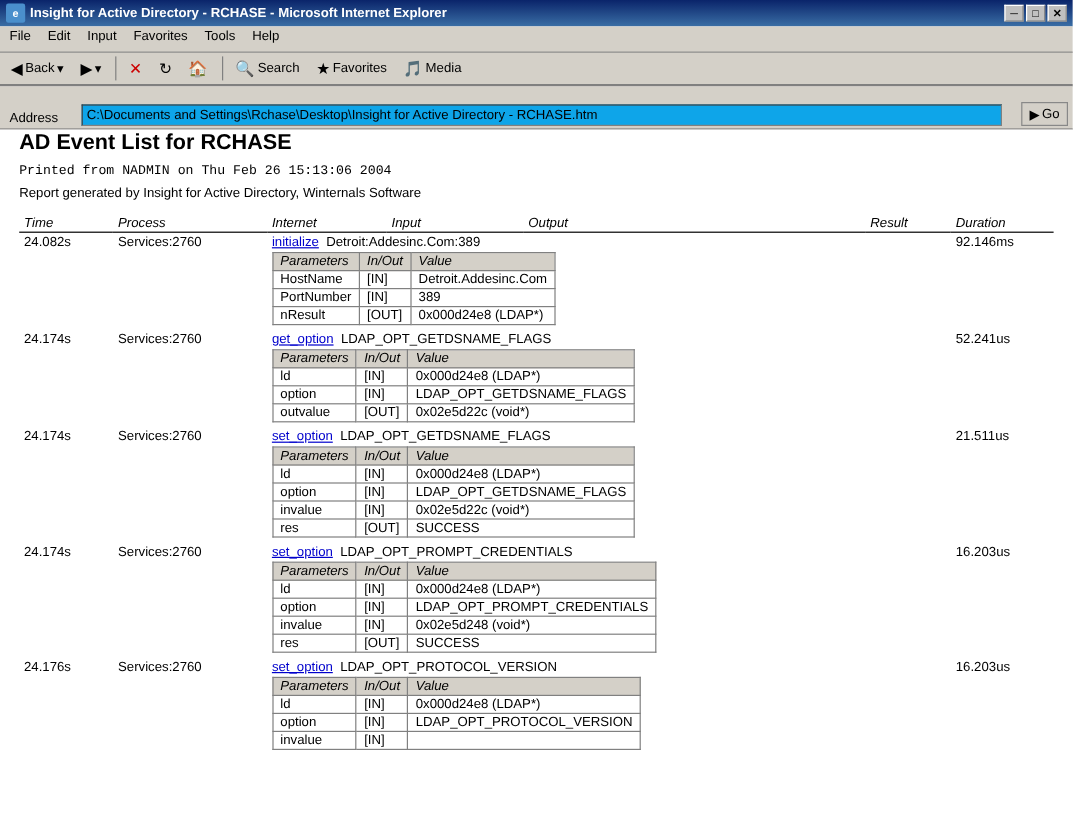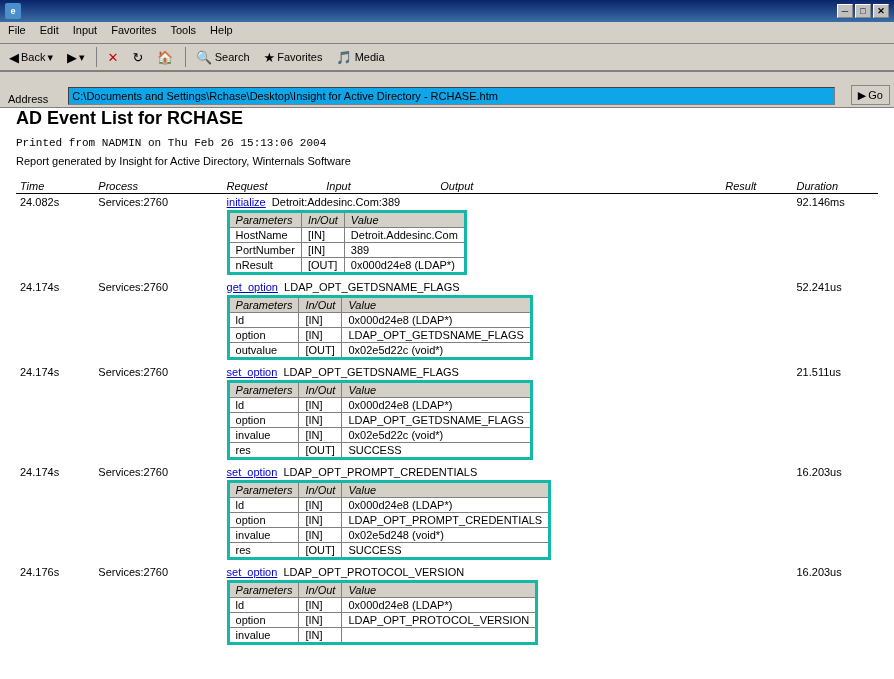--- a/index.html
+++ b/index.html
@@ -118,21 +118,21 @@
       color: #000;
       font-style: italic;
     }
     .main-table td {
       vertical-align: top;
       padding: 2px 4px;
     }
 
     
     .param-table {
-      border: 3px solid #14b8a6;
+      border: 1px solid #14b8a6;
       border-collapse: collapse;
       font-size: 11px;
       margin: 2px 0;
     }
     .param-table th {
       background: #d4d0c8;
       border: 1px solid #808080;
       padding: 1px 6px;
       font-weight: normal;
     }
@@ -147,20 +147,21 @@
     ::-webkit-scrollbar { width: 16px; }
     ::-webkit-scrollbar-track { background: #d4d0c8; }
     ::-webkit-scrollbar-thumb { background: #a0a0a0; border: 1px solid #808080; }
   </style>
 </head>
 <body>
 
 <div class="window-titlebar">
   <div class="titlebar-left">
     <div class="titlebar-icon">e</div>
+    <span>Insight for Active Directory - RCHASE - Microsoft Internet Explorer</span>
   </div>
   <div class="titlebar-buttons">
     <div class="titlebar-btn">─</div>
     <div class="titlebar-btn">□</div>
     <div class="titlebar-btn">✕</div>
   </div>
 </div>
 
 <div class="menubar">
   <span class="menubar-item">File</span>
@@ -218,21 +219,21 @@
 <div class="content-area">
   <h1 class="page-title">AD Event List for RCHASE</h1>
   <p class="print-info">Printed from NADMIN on Thu Feb 26 15:13:06 2004</p>
   <p class="report-info">Report generated by Insight for Active Directory, Winternals Software</p>
 
   <table class="main-table">
     <thead>
       <tr>
         <th style="width:55px">Time</th>
         <th style="width:90px">Process</th>
-        <th style="width:70px">Request</th>
+        <th style="width:70px">Internet</th>
         <th style="width:80px">Input</th>
         <th style="width:200px">Output</th>
         <th style="width:50px">Result</th>
         <th style="width:60px">Duration</th>
       </tr>
     </thead>
     <tbody id="events-tbody">
     <tr>
     <td>24.082s</td>
     <td>Services:2760</td>

